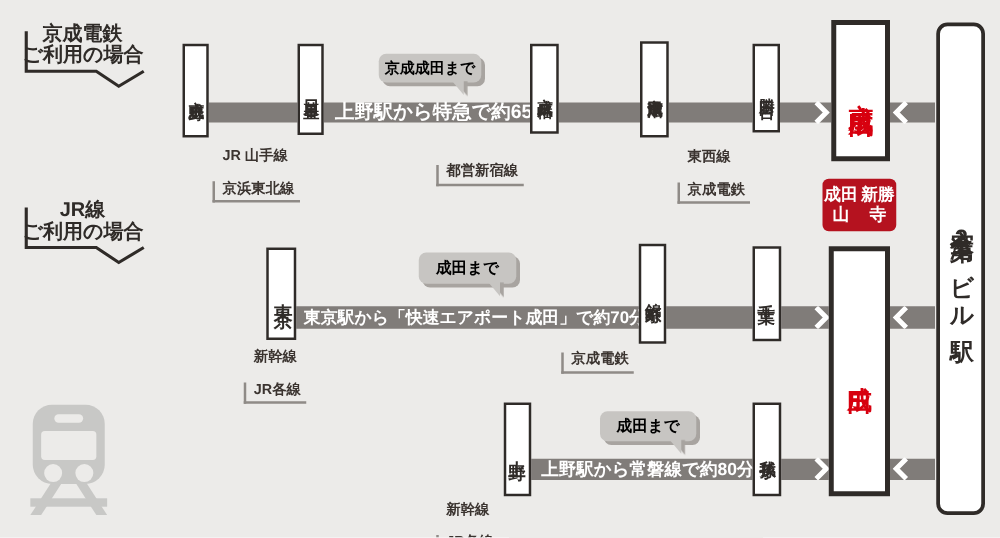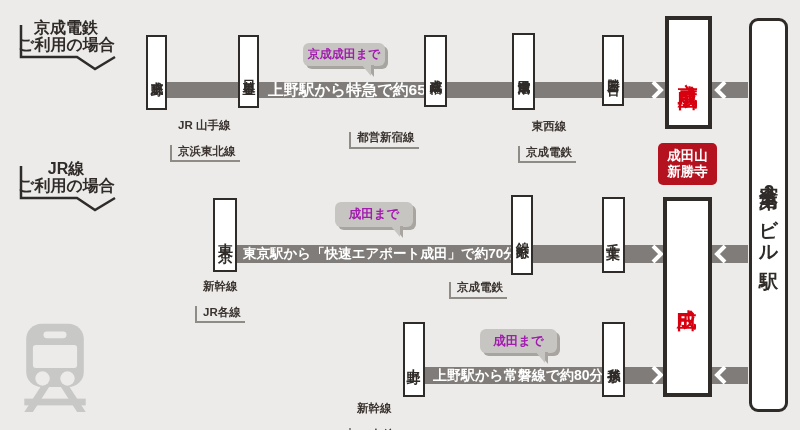--- a/index.html
+++ b/index.html
@@ -12,37 +12,37 @@
   .station{position:absolute;background:#fff;border:2px solid #2f2b28;box-sizing:border-box;
     display:flex;align-items:center;justify-content:center;
     writing-mode:vertical-rl;text-orientation:upright;
     font-weight:bold;color:#2f2b28;font-size:13px;letter-spacing:2px;z-index:4;}
   .dest{border-width:4px;color:#d7000f;font-size:20px;letter-spacing:3px;}
   .terminal{border-width:3px;border-radius:9px;font-size:19px;letter-spacing:4px;color:#2f2b28;}
 
   .chev{position:absolute;z-index:2;}
 
   .bubble{position:absolute;background:#c7c5c2;border-radius:6px;box-shadow:3px 3px 0 #a8a4a0;
-    color:#a21caf;font-weight:bold;display:flex;align-items:center;justify-content:center;
+    color:#000000;font-weight:bold;display:flex;align-items:center;justify-content:center;
     white-space:nowrap;z-index:5;}
   .tail{position:absolute;width:0;height:0;border-top:12px solid #c7c5c2;border-left:10px solid transparent;
     filter:drop-shadow(3px 1px 0 #a8a4a0);z-index:5;}
 
   .xfer{position:absolute;font-weight:bold;color:#3b3430;font-size:11.5px;line-height:13.5px;
     white-space:nowrap;z-index:4;}
   .xfer::after{content:"";position:absolute;left:-8px;right:-4px;bottom:-4px;height:15px;
     border-left:2.5px solid #8f8b87;border-bottom:2.5px solid #8f8b87;}
   .xfer span{display:block;margin-top:12px;}
 
   .callout-text{position:absolute;width:96px;text-align:center;color:#2f2b28;font-weight:bold;
     font-size:16px;line-height:17px;z-index:4;white-space:nowrap;}
   .callout-svg{position:absolute;z-index:3;}
 
   .landmark{position:absolute;background:#b5121f;border-radius:5px;color:#fff;font-weight:bold;
-    font-size:13.5px;line-height:16px;text-align:center;display:flex;flex-direction:column;
+    font-size:13.5px;line-height:16px;text-align:center;display:flex;
     align-items:center;justify-content:center;z-index:4;}
 </style>
 </head>
 <body>
 
 <div id="stage">
 
   <svg class="callout-svg" style="left:16px;top:20px;" width="104" height="54" viewBox="0 0 104 54">
     <path d="M5,5 L5,37 L61,37 L79,49 L99,37" fill="none" stroke="#2f2b28" stroke-width="2.5"></path>
   </svg>
@@ -118,21 +118,21 @@
   <div class="bubble" style="left:480px;top:329px;width:77px;height:24px;font-size:12.5px;">成田まで</div>
   <div class="tail" style="left:535px;top:351px;"></div>
 
   <div class="xfer" style="left:178px;top:107px;">
     <span>JR 山手線</span>
     <span>京浜東北線</span>
   </div>
   <div class="xfer" style="left:357px;top:119px;">
     <span>都営新宿線</span>
   </div>
-  <div class="xfer" style="left:526px;top:108px;text-align:center;">
+  <div class="xfer" style="left:550px;top:108px;">
     <span>東西線</span>
     <span>京成電鉄</span>
   </div>
   <div class="xfer" style="left:203px;top:268px;">
     <span>新幹線</span>
     <span>JR各線</span>
   </div>
   <div class="xfer" style="left:457px;top:269px;">
     <span>京成電鉄</span>
   </div>

